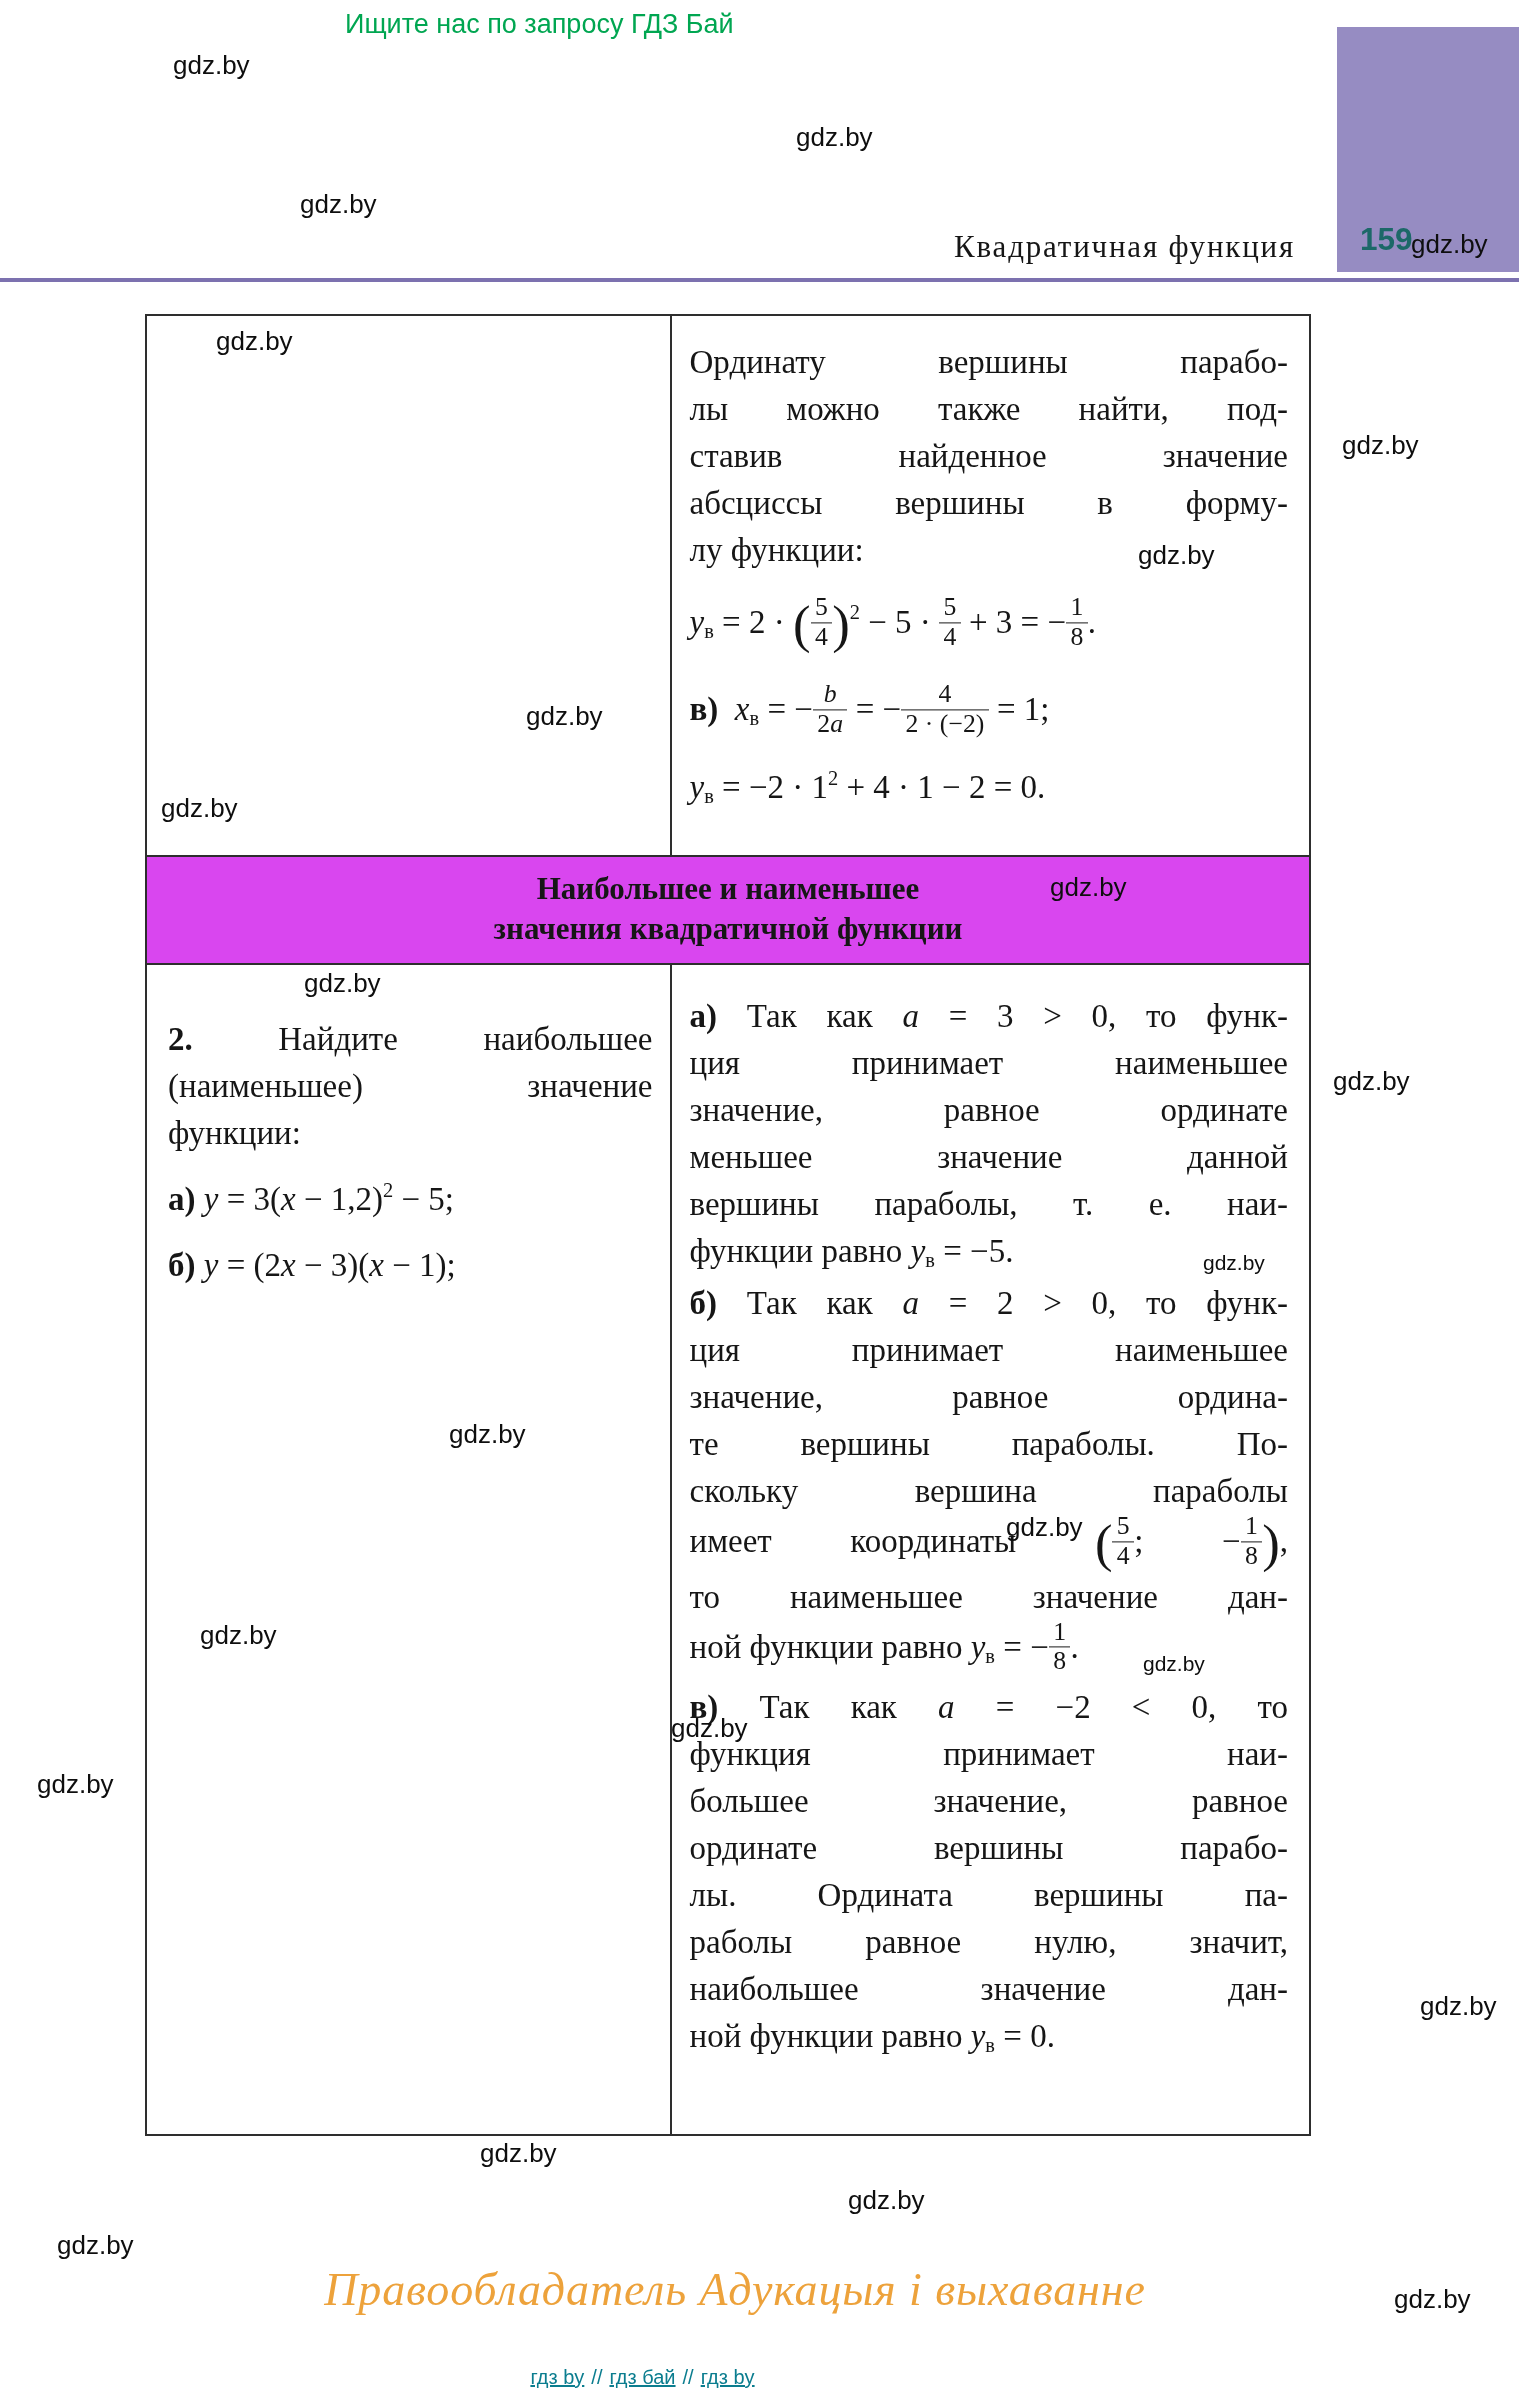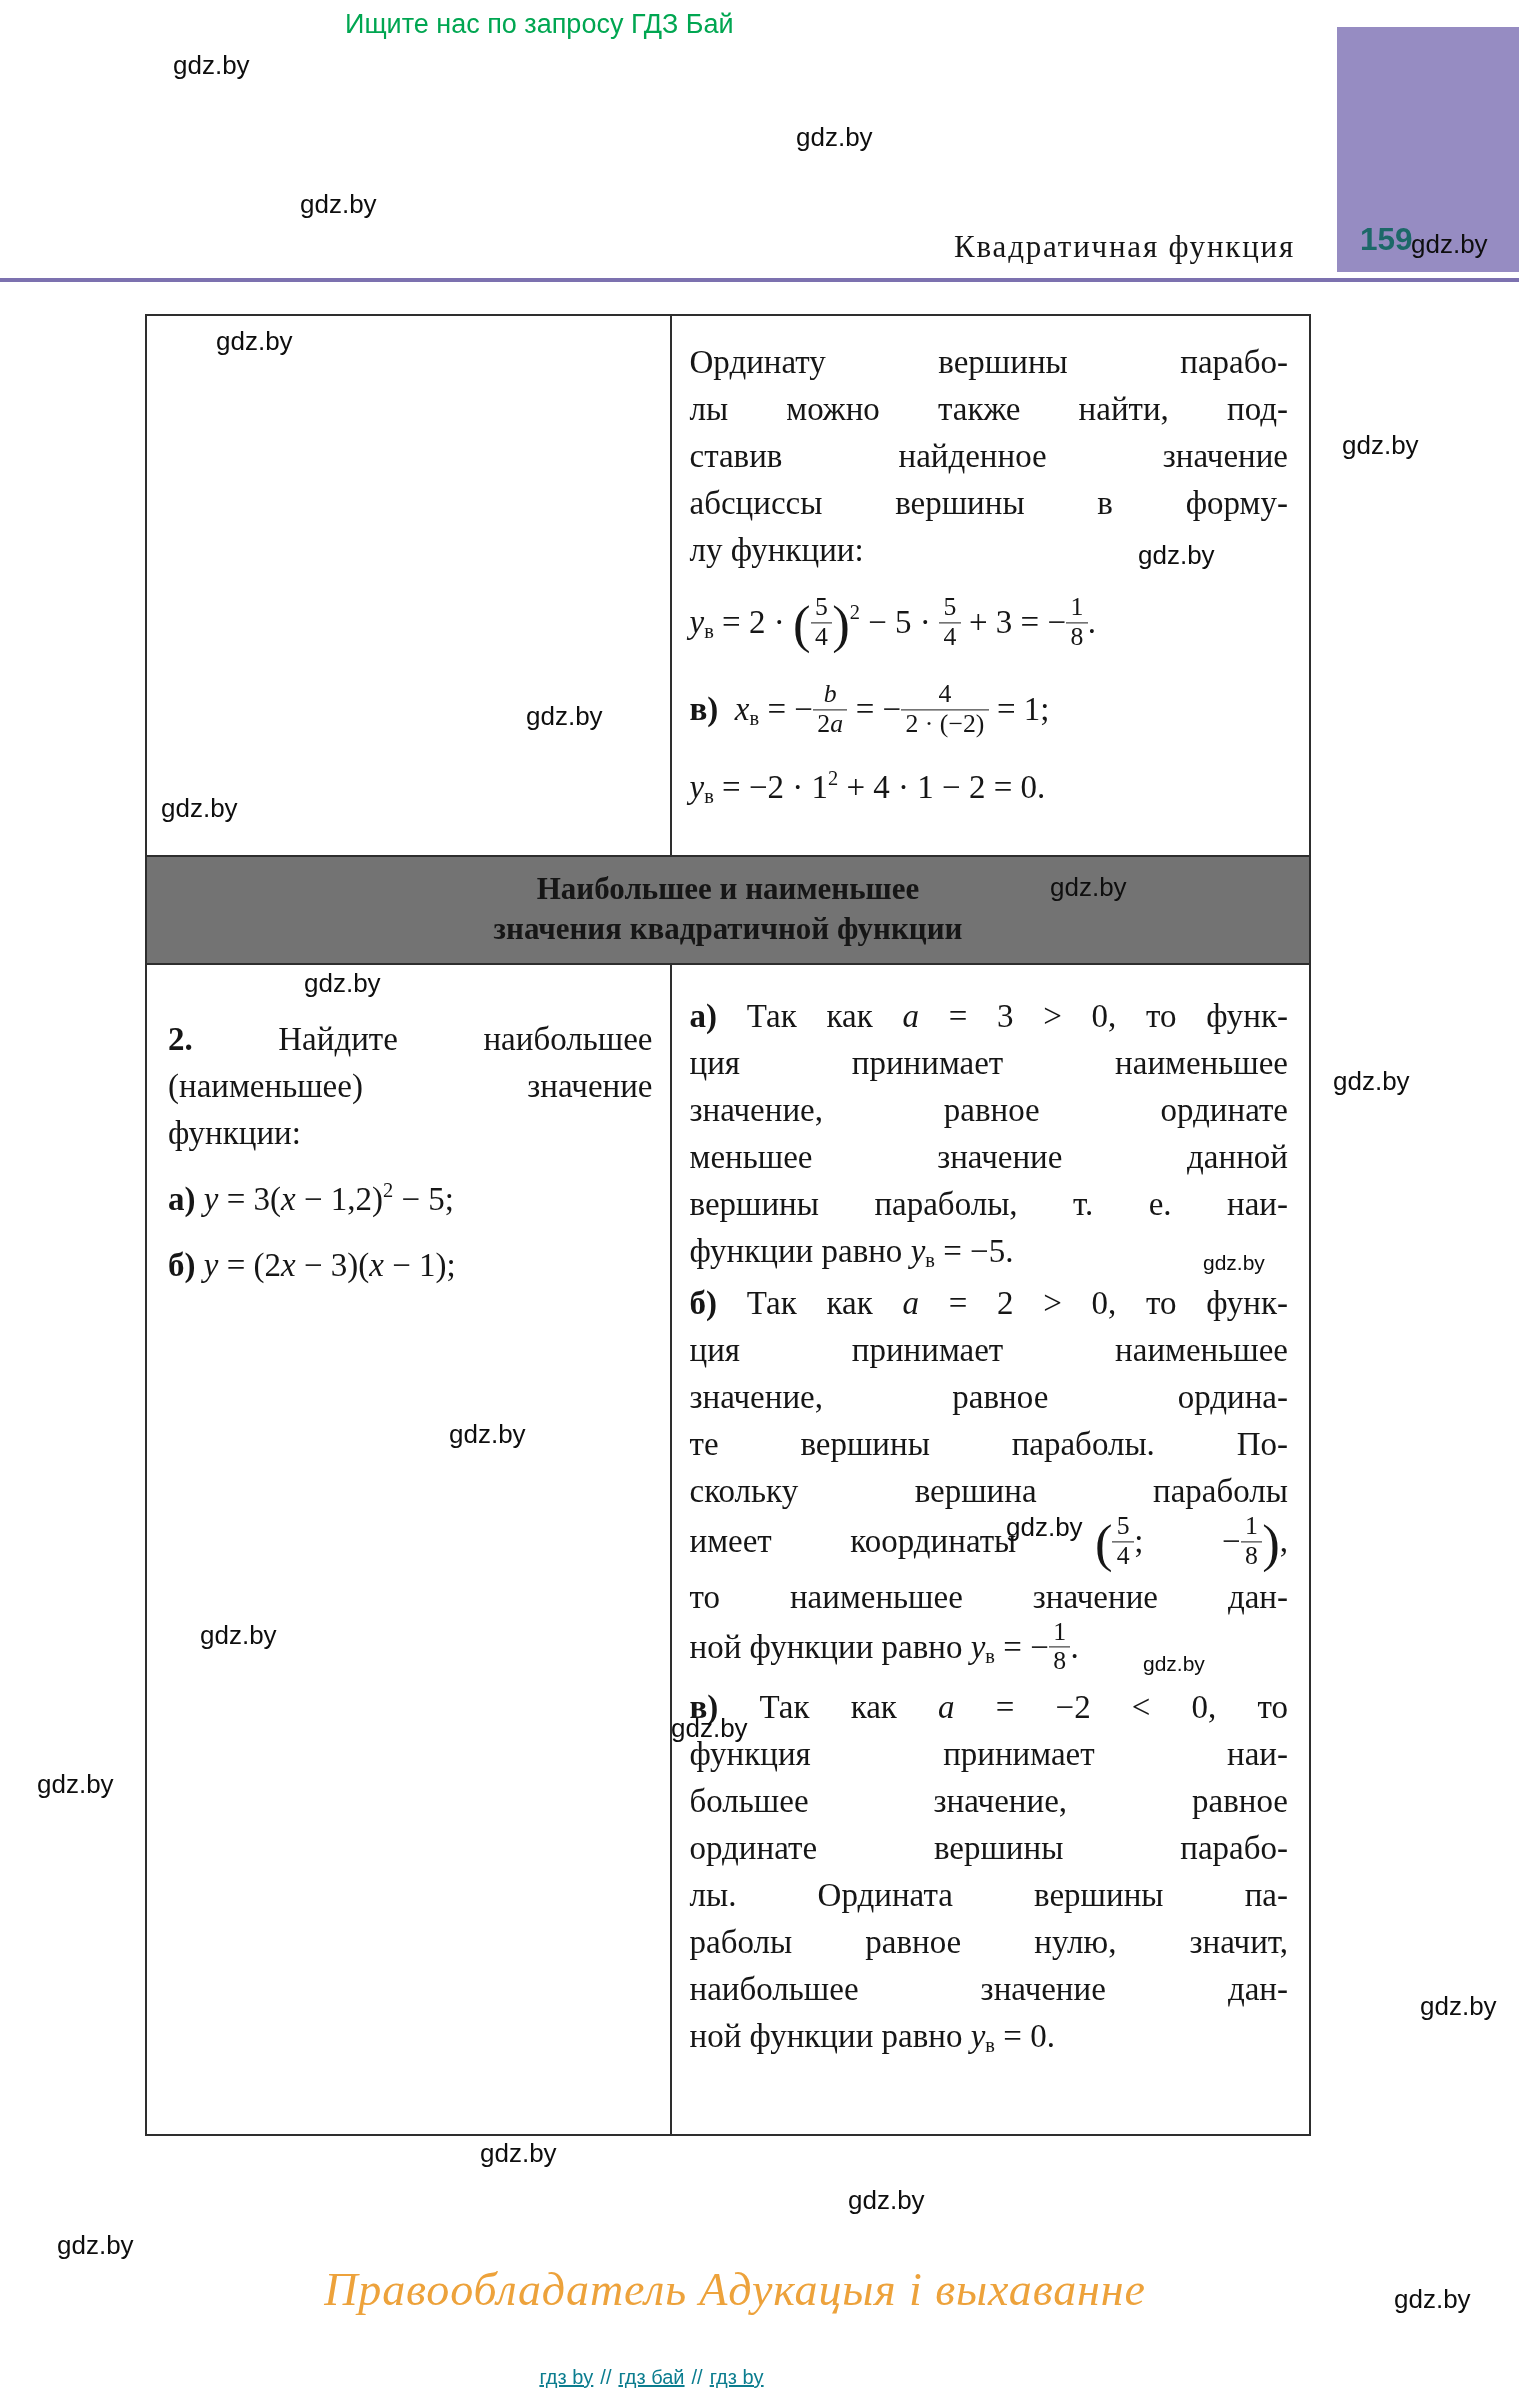--- a/index.html
+++ b/index.html
@@ -33,21 +33,21 @@
   }
   .row { display:flex; min-height:0; }
   .row1 { height:539px;border-radius:14px; }
   .row2 { flex:1; }
   .cellL { width:525px; border-right:2.6px solid #2e2e2e; box-sizing:border-box; position:relative; }
   .cellR { flex:1; box-sizing:border-box; position:relative; }
   .note-cell { padding:23px 21px 0 17.5px; }
   .sol-cell  { padding:28px 21px 0 17.5px; }
   .prob-cell { padding:51px 17.5px 0 21px; }
   .secthead {
-    height:110px; box-sizing:border-box; background:#737373;
+    height:110px; box-sizing:border-box; background:#d946ef;
     border-top:2.6px solid #2e2e2e; border-bottom:2.6px solid #2e2e2e;
     text-align:center; font-weight:bold; font-size:31px; line-height:40px; padding-top:12.3px;
     position:relative;
   }
   .para .ln { text-align:justify; text-align-last:justify; }
   .para .ln:last-child { text-align-last:left; }
   .sol + .sol { margin-top:5px; }
   .items .itm { margin-top:17.5px; line-height:49px; }
   .fmla { margin-top:12.3px; line-height:1.2; padding:7px 0; }
   
@@ -56,21 +56,21 @@
   .fr .n { display:block; padding:0 4.4px; }
   .fr .d { display:block; border-top:1.8px solid #1a1a1a; padding:0 4.4px; }
   .bp { font-size:1.6em; vertical-align:-0.18em; font-style:normal; }
   sup.sp { font-size:0.62em; vertical-align:0.65em; line-height:0; }
   sub.sb { font-size:0.62em; vertical-align:-0.25em; line-height:0; }
   .footer-copy {
     position:absolute; left:0; top:2263px; width:1470px; text-align:center;
     font-style:italic; font-weight:normal; font-size:46px; letter-spacing:0.9px; color:#EDA23B;
   }
   .linksbar {
-    position:absolute; left:9px; top:2366px; width:1285px; text-align:center;
+    position:absolute; left:0; top:2366px; width:1285px; text-align:center;
     font-family:"Liberation Sans", sans-serif; font-size:20px; color:#333;
   }
   .linksbar a { color:#0B7D8F; text-decoration:underline; margin:0 7px; cursor:pointer; }
   .linksbar .sep { color:#0B7D8F; }
 </style>
 </head>
 <body>
 
 <div id="page">
 

